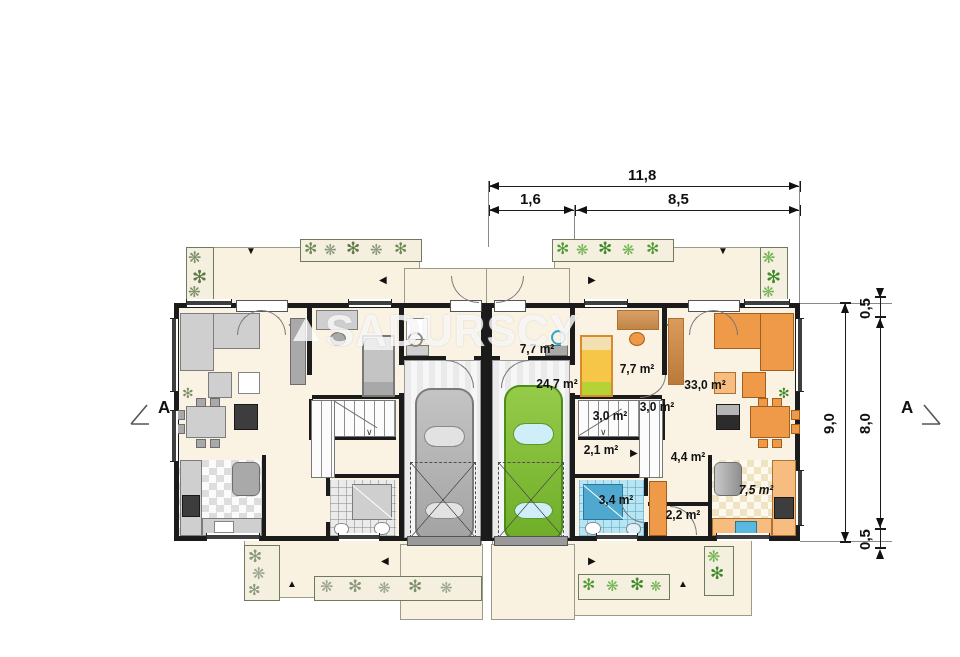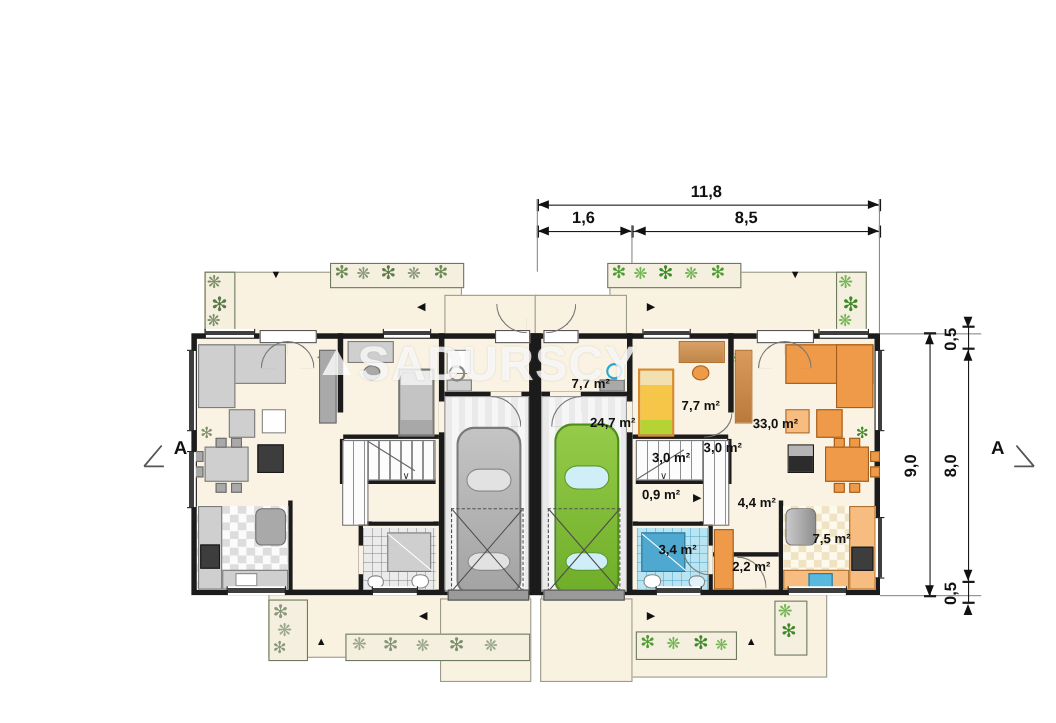--- a/index.html
+++ b/index.html
@@ -361,24 +361,24 @@
   <div class="win-h" style="left:338px;top:533px;width:40px;"></div>
   <div class="win-h" style="left:596px;top:533px;width:40px;"></div>
   <div class="win-h" style="left:716px;top:533px;width:52px;"></div>
 
   <div class="rlabel" style="left:537px;top:349px;">7,7 m²</div>
   <div class="rlabel" style="left:557px;top:384px;">24,7 m²</div>
   <div class="rlabel" style="left:637px;top:369px;">7,7 m²</div>
   <div class="rlabel" style="left:705px;top:385px;">33,0 m²</div>
   <div class="rlabel" style="left:610px;top:416px;">3,0 m²</div>
   <div class="rlabel" style="left:657px;top:407px;">3,0 m²</div>
-  <div class="rlabel" style="left:601px;top:450px;">0,9 m²</div>
+  <div class="rlabel" style="left:601px;top:450px;">2,1 m²</div>
   <div class="rlabel" style="left:688px;top:457px;">4,4 m²</div>
   <div class="rlabel" style="left:616px;top:500px;">3,4 m²</div>
   <div class="rlabel" style="left:683px;top:515px;">2,2 m²</div>
-  <div class="rlabel" style="left:756px;top:490px;">7,5 m²</div>
+  <div class="rlabel" style="left:756px;top:490px;font-style:italic;">7,5 m²</div>
 
   <div id="watermark">
     <span class="wm-tri"></span>
     <span>SADURSCY</span>
   </div>
 
 </div>
 
 </body></html>

